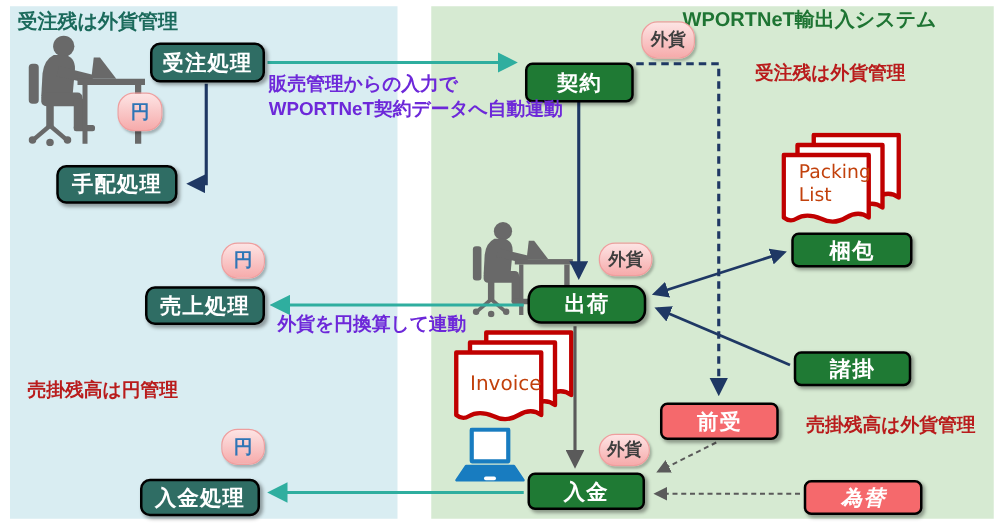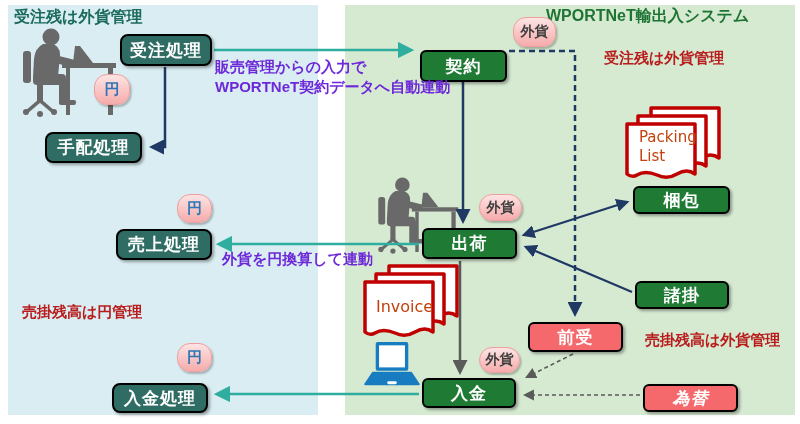--- a/index.html
+++ b/index.html
@@ -138,21 +138,21 @@
   <div class="box box-teal" style="left:45px;top:132px;width:97px;height:31px;">手配処理</div>
   <div class="box box-teal" style="left:116px;top:229px;width:96px;height:31px;">売上処理</div>
   <div class="box box-teal" style="left:112px;top:383px;width:96px;height:30px;">入金処理</div>
 
   <div class="badge badge-yen" style="left:94px;top:74px;width:36px;height:31px;">円</div>
   <div class="badge badge-yen" style="left:177px;top:194px;width:35px;height:29px;">円</div>
   <div class="badge badge-yen" style="left:177px;top:343px;width:35px;height:29px;">円</div>
 
   <div class="box box-green" style="left:420px;top:50px;width:87px;height:32px;">契約</div>
   <div class="box box-green" style="left:633px;top:186px;width:97px;height:28px;">梱包</div>
-  <div class="box box-green" style="left:422px;top:228px;width:95px;height:31px;">出荷</div>
+  <div class="box box-green" style="left:422px;top:228px;width:95px;height:31px;border-radius:11px;">出荷</div>
   <div class="box box-green" style="left:635px;top:281px;width:94px;height:28px;">諸掛</div>
   <div class="box box-salmon" style="left:528px;top:322px;width:95px;height:30px;">前受</div>
   <div class="box box-green" style="left:422px;top:378px;width:94px;height:30px;">入金</div>
   <div class="box box-salmon" style="left:643px;top:384px;width:95px;height:28px;font-style:italic;">為替</div>
 
   <div class="badge badge-fx" style="left:513px;top:17px;width:43px;height:30px;">外貨</div>
   <div class="badge badge-fx" style="left:479px;top:194px;width:43px;height:27px;">外貨</div>
   <div class="badge badge-fx" style="left:479px;top:347px;width:41px;height:26px;">外貨</div>
 
   <div class="blue-note" style="left:215px;top:58px;">販売管理からの入力で</div>

